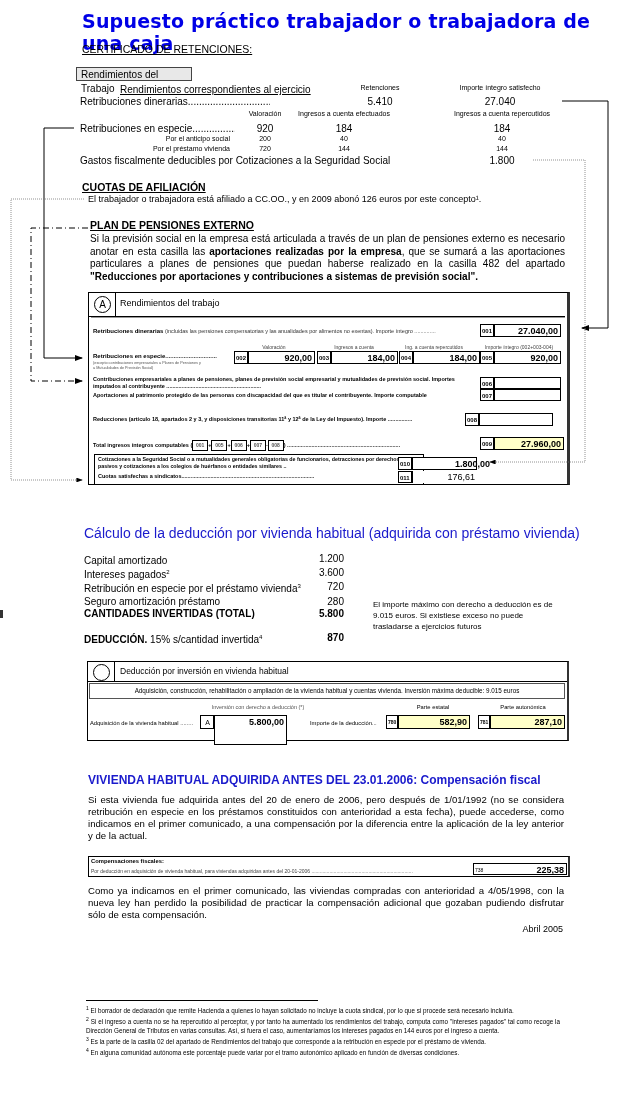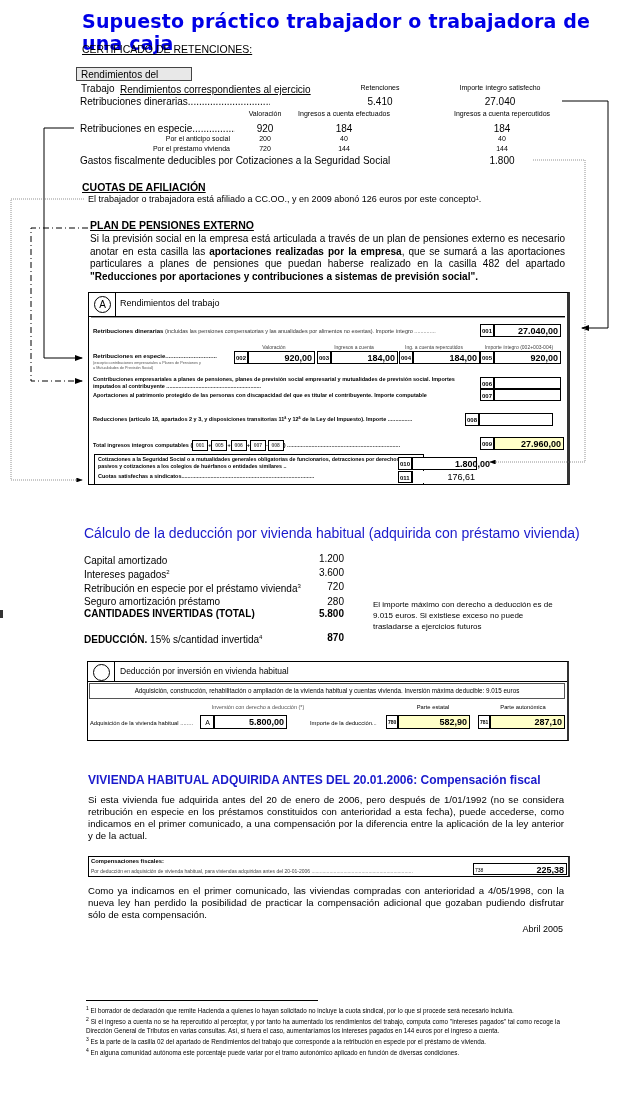--- a/index.html
+++ b/index.html
@@ -176,29 +176,29 @@
     <div class="circle" style="left:5px;top:2px;"></div>
     <div style="position:absolute;left:26px;top:0;width:1px;height:19px;background:#000;"></div>
     <div style="position:absolute;left:32px;top:4px;font-size:8.5px;">Deducción por inversión en vivienda habitual</div>
   </div>
   <div style="position:absolute;left:1px;top:21px;width:476px;height:16px;border:1px solid #555;box-sizing:border-box;font-size:6.3px;line-height:14px;text-align:center;white-space:nowrap;overflow:hidden;">Adquisición, construcción, rehabilitación o ampliación de la vivienda habitual y cuentas vivienda. Inversión máxima deducible: 9.015 euros</div>
   <div style="position:absolute;left:100px;top:42px;width:140px;font-size:5.5px;color:#555;text-align:center;">Inversión con derecho a deducción (*)</div>
   <div style="position:absolute;left:300px;top:42px;width:90px;font-size:5.8px;text-align:center;">Parte estatal</div>
   <div style="position:absolute;left:390px;top:42px;width:90px;font-size:5.8px;text-align:center;">Parte autonómica</div>
   <div style="position:absolute;left:2px;top:58px;width:110px;font-size:5.8px;white-space:nowrap;overflow:hidden;">Adquisición de la vivienda habitual ........</div>
   <div class="code" style="left:112px;top:53px;width:14px;height:14px;font-size:7px;font-weight:normal;text-align:center;">A</div>
-  <div class="field" style="left:126px;top:53px;width:73px;height:14px;">5.800,00</div>
+  <div class="field" style="left:126px;top:53px;width:73px;height:30px;">5.800,00</div>
   <div style="position:absolute;left:222px;top:58px;width:78px;font-size:5.8px;white-space:nowrap;overflow:hidden;">Importe de la deducción...</div>
   <div class="code" style="left:298px;top:53px;width:12px;height:14px;font-size:5px;">780</div>
   <div class="field yellow" style="left:310px;top:53px;width:72px;height:14px;">582,90</div>
   <div class="code" style="left:390px;top:53px;width:12px;height:14px;font-size:5px;">781</div>
   <div class="field yellow" style="left:402px;top:53px;width:75px;height:14px;">287,10</div>
 </div>
 
-<div class="abs blue-h b" style="left:88px;top:773px;font-size:12px;">VIVIENDA HABITUAL ADQUIRIDA ANTES DEL 20.01.2006: Compensación fiscal</div>
+<div class="abs blue-h b" style="left:88px;top:773px;font-size:12px;">VIVIENDA HABITUAL ADQUIRIDA ANTES DEL 23.01.2006: Compensación fiscal</div>
 <div class="abs para" style="left:88px;top:794px;width:476px;font-size:9.6px;line-height:12px;">Si esta vivienda fue adquirida antes del 20 de enero de 2006, pero después de 1/01/1992 (no se considera retribución en especie en los préstamos constituidos con anterioridad a esta fecha), puede accederse, como indicamos en el primer comunicado, a una compensación por la diferencia entre la aplicación de la ley anterior y de la actual.</div>
 <div class="abs" style="left:88px;top:856px;width:482px;height:21px;border:1px solid #000;border-right:2px solid #333;box-sizing:border-box;">
   <div style="position:absolute;left:2px;top:1px;font-size:5.8px;font-weight:bold;">Compensaciones fiscales:</div>
   <div style="position:absolute;left:2px;top:11px;width:380px;font-size:5px;color:#444;white-space:nowrap;overflow:hidden;">Por deducción en adquisición de vivienda habitual, para viviendas adquiridas antes del 20-01-2006 .........................................................................</div>
   <div class="code" style="left:384px;top:6px;width:14px;height:12px;line-height:12px;font-size:5px;font-weight:normal;border-right:none;">738</div>
   <div class="field" style="left:398px;top:6px;width:80px;height:12px;font-size:9px;border-left:none;">225,38</div>
 </div>
 <div class="abs para" style="left:88px;top:885px;width:476px;font-size:9.6px;line-height:12px;">Como ya indicamos en el primer comunicado, las viviendas compradas con anterioridad a 4/05/1998, con la nueva ley han perdido la posibilidad de practicar la compensación adicional que gozaban pudiendo disfrutar sólo de esta compensación.</div>
 <div class="abs t9 r" style="left:460px;top:924px;width:103px;">Abril 2005</div>
 

